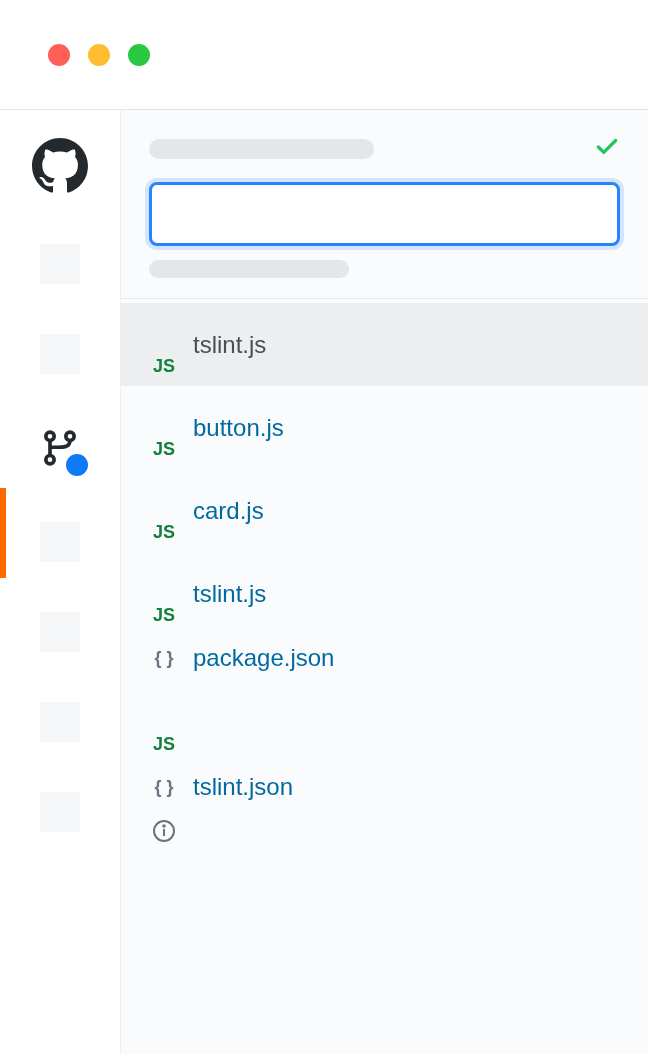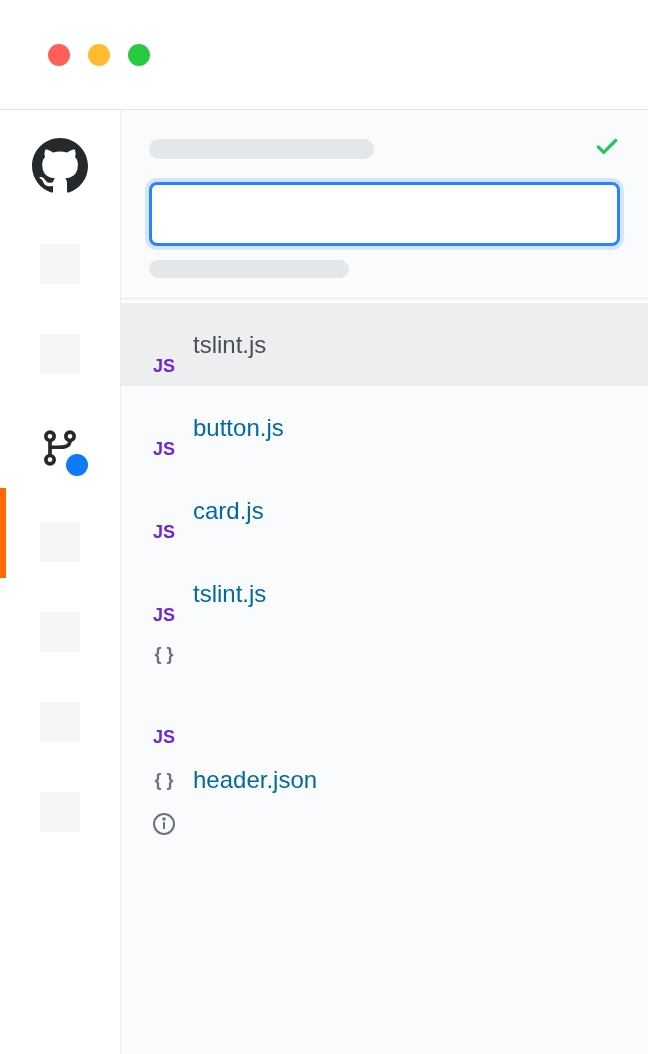--- a/index.html
+++ b/index.html
@@ -136,21 +136,21 @@
     }
     .file-icon {
       width: 30px;
       display: flex;
       align-items: center;
       justify-content: center;
       font-weight: 700;
       font-size: 18px;
       color: #6b7280;
     }
-    .file-icon.js { color: #6d28d9; margin-top: 44px; }
+    .file-icon.js { color: #15803d; margin-top: 44px; }
     .file-name { color: #0369a1; }
     .file-row.selected .file-name { color: #4a4f57; }
     .info-icon-svg { width: 24px; height: 24px; }
   </style>
 </head>
 <body>
 
 <div class="titlebar">
   <div class="traffic-light tl-red"></div>
   <div class="traffic-light tl-yellow"></div>
@@ -210,27 +210,28 @@
         <div class="file-row">
           <span class="file-icon js">JS</span>
           <span class="file-name">card.js</span>
         </div>
         <div class="file-row">
           <span class="file-icon js">JS</span>
           <span class="file-name">tslint.js</span>
         </div>
         <div class="file-row">
           <span class="file-icon">{ }</span>
+          <span class="file-name">package.json</span>
         </div>
         <div class="file-row">
           <span class="file-icon js">JS</span>
         </div>
         <div class="file-row">
           <span class="file-icon">{ }</span>
-          <span class="file-name">header.json</span>
+          <span class="file-name">tslint.json</span>
         </div>
         <div class="file-row">
           <span class="file-icon">
             <svg class="info-icon-svg" viewBox="0 0 24 24" fill="none" stroke="#6b7280" stroke-width="2">
               <circle cx="12" cy="12" r="10"></circle>
               <line x1="12" y1="10" x2="12" y2="17"></line>
               <circle cx="12" cy="7" r="0.8" fill="#6b7280"></circle>
             </svg>
           </span>
         </div>

